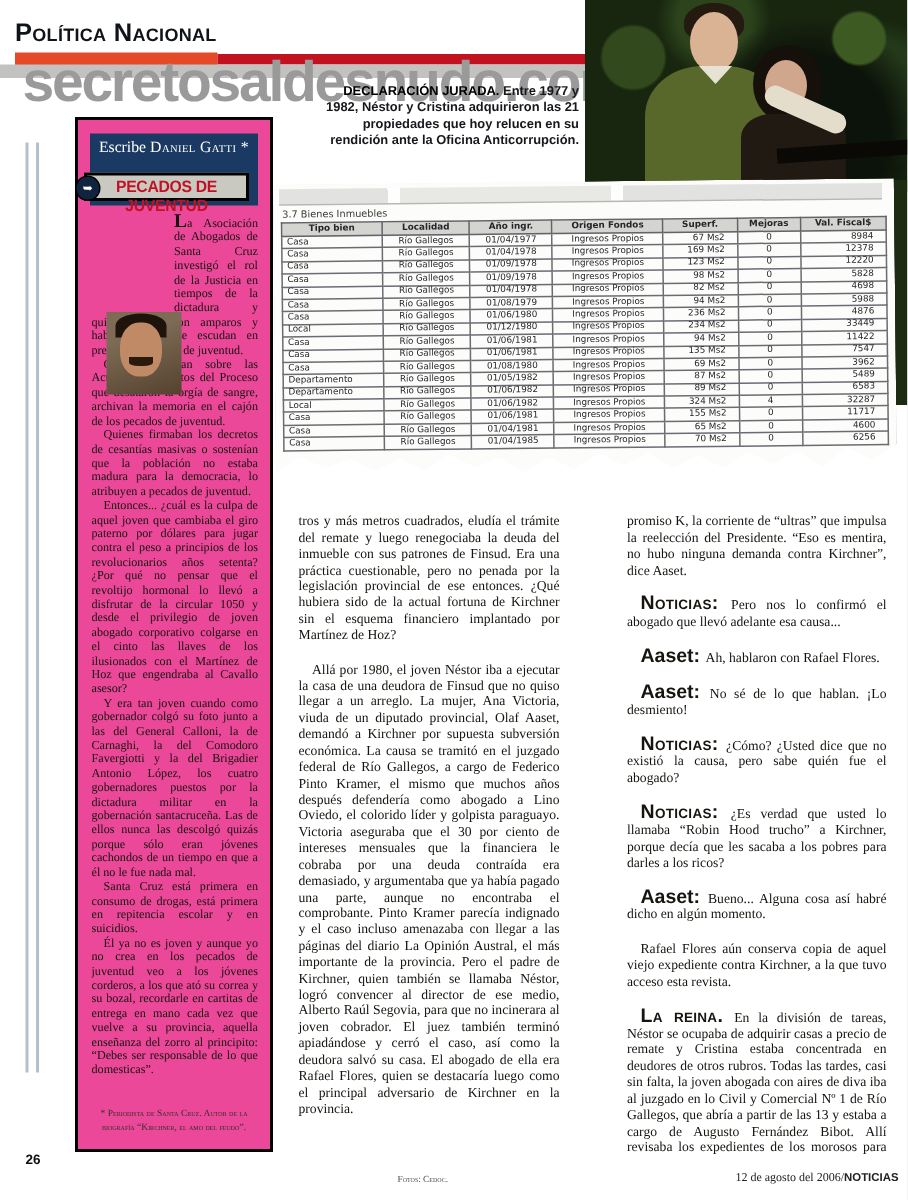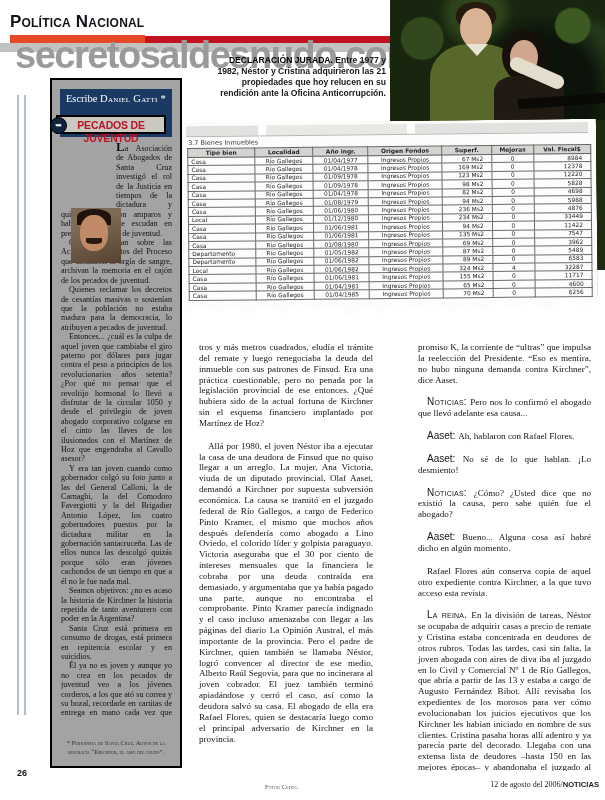--- a/index.html
+++ b/index.html
@@ -58,21 +58,21 @@
   table.decl td:nth-child(2),table.decl td:nth-child(3),
   table.decl td:nth-child(4),table.decl td:nth-child(6){text-align:center;}
   table.decl td:nth-child(5),table.decl td:nth-child(7){text-align:right;padding-right:8px;}
 
   
   .rule{position:absolute;width:2px;background:#b6c0ca;top:95px;height:620px;}
   .rule.r1{left:17px;} .rule.r2{left:24px;}
 
   
   .sidebar{position:absolute;left:50px;top:78px;width:132px;height:690px;
-        background:#a3a3a3;border:2px solid #000;box-sizing:border-box;}
+        background:#ec4899;border:2px solid #000;box-sizing:border-box;}
   .byline-block{position:absolute;left:8px;top:9px;right:8px;height:48px;background:#1b3a63;}
   .byline{position:absolute;left:0;top:4px;width:100%;text-align:center;color:#fff;
         font-size:10.5px;font-family:"Liberation Serif",serif;}
   .byline .name{font-variant:small-caps;letter-spacing:.3px;}
   .kicker-bar{position:absolute;left:-4px;right:6px;bottom:3px;height:19px;background:#c9c9c2;
         border:2px solid #000;box-sizing:border-box;}
   .kicker{position:absolute;width:100%;text-align:center;top:2px;
         font-family:"Liberation Sans",sans-serif;font-weight:bold;font-size:10.5px;
         letter-spacing:-.2px;color:#c11124;transform:scaleY(1.05);}
   .kicker-dot{position:absolute;left:-8px;top:0px;width:15px;height:15px;border-radius:50%;
@@ -92,21 +92,21 @@
   .footnote{position:absolute;left:8px;right:8px;bottom:10px;text-align:center;
         font-size:6.4px;line-height:8.5px;font-variant:small-caps;color:#33302c;}
 
   
   .columns{position:absolute;left:187px;top:330px;width:416px;height:441px;overflow:hidden;}
   .col{position:absolute;top:0;height:441px;overflow:hidden;font-size:9.1px;line-height:10.85px;
         text-align:justify;color:#17140f;}
   .colA{left:0;width:198px;} .colB{left:219px;width:197px;}
   .col p{margin:12px;text-indent:9px;}
   .col p.noindent{text-indent:0;}
-  .col .lead{font-family:"Liberation Sans",sans-serif;font-weight:normal;font-size:10px;}
+  .col .lead{font-family:"Liberation Sans",sans-serif;font-weight:bold;font-size:13px;}
   .col .lead.caps{font-variant:small-caps;letter-spacing:.2px;}
 
   
   .pageno{position:absolute;left:17px;top:768px;font-family:"Liberation Sans",sans-serif;
         font-weight:bold;font-size:9px;color:#111;}
   .credit{position:absolute;left:265px;top:783px;font-size:6.2px;font-variant:small-caps;color:#4a4a48;}
   .dateline{position:absolute;right:6px;top:780px;font-size:8px;color:#222;text-align:right;}
   .dateline b{font-family:"Liberation Sans",sans-serif;font-size:7.6px;}
 </style>
 </head>
@@ -325,43 +325,43 @@
         <div class="kicker">PECADOS DE JUVENTUD</div>
       </div>
     </div>
     <div class="sidebar-text" id="sidebarText">
         <p class="first"><span class="side-photo-float author-photo" style="position: relative; display: inline-block; float: left;">
             <span class="ap-hair"></span>
             <span class="ap-face"></span>
             <span class="ap-stache"></span>
           </span><span class="dropcap">L</span>a Asociación de Abogados de Santa Cruz investigó el rol de la Justicia en tiempos de la dictadura y quienes denegaron amparos y habeas corpus se escudan en presuntos pecados de juventud.</p>
         <p>Quienes juraban sobre las Actas y reglamentos del Proceso que desataron la orgía de sangre, archivan la memoria en el cajón de los pecados de juventud.</p>
-        <p>Quienes reclamar los decretos de cesantías masivas o sostenían que la población no estaba madura para la democracia, lo atribuyen a pecados de juventud.</p>
+        <p>Quienes firmaban los decretos de cesantías masivas o sostenían que la población no estaba madura para la democracia, lo atribuyen a pecados de juventud.</p>
         <p>Entonces... ¿cuál es la culpa de aquel joven que cambiaba el giro paterno por dólares para jugar contra el peso a principios de los revolucionarios años setenta? ¿Por qué no pensar que el revoltijo hormonal lo llevó a disfrutar de la circular 1050 y desde el privilegio de joven abogado corporativo colgarse en el cinto las llaves de los ilusionados con el Martínez de Hoz que engendraba al Cavallo asesor?</p>
         <p>Y era tan joven cuando como gobernador colgó su foto junto a las del General Calloni, la de Carnaghi, la del Comodoro Favergiotti y la del Brigadier Antonio López, los cuatro gobernadores puestos por la dictadura militar en la gobernación santacruceña. Las de ellos nunca las descolgó quizás porque sólo eran jóvenes cachondos de un tiempo en que a él no le fue nada mal.</p>
-        <p>Seamos objetivos: ¿no es acaso la historia de Kirchner la historia repetida de tanto aventurero con poder en la Argentina?</p>
         <p>Santa Cruz está primera en consumo de drogas, está primera en repitencia escolar y en suicidios.</p>
         <p>Él ya no es joven y aunque yo no crea en los pecados de juventud veo a los jóvenes corderos, a los que ató su correa y su bozal, recordarle en cartitas de entrega en mano cada vez que vuelve a su provincia, aquella enseñanza del zorro al principito: “Debes ser responsable de lo que domesticas”.</p>
       </div>
     <div class="footnote">* Periodista de Santa Cruz. Autor de la biografía “Kirchner, el amo del feudo”.</div>
   </aside>
 
   <main class="columns">
     <div class="col colA" id="colA">
         <p class="noindent">tros y más metros cuadrados, eludía el trámite del remate y luego renegociaba la deuda del inmueble con sus patrones de Finsud. Era una práctica cuestionable, pero no penada por la legislación provincial de ese entonces. ¿Qué hubiera sido de la actual fortuna de Kirchner sin el esquema financiero implantado por Martínez de Hoz?</p>
         <p>Allá por 1980, el joven Néstor iba a ejecutar la casa de una deudora de Finsud que no quiso llegar a un arreglo. La mujer, Ana Victoria, viuda de un diputado provincial, Olaf Aaset, demandó a Kirchner por supuesta subversión económica. La causa se tramitó en el juzgado federal de Río Gallegos, a cargo de Federico Pinto Kramer, el mismo que muchos años después defendería como abogado a Lino Oviedo, el colorido líder y golpista paraguayo. Victoria aseguraba que el 30 por ciento de intereses mensuales que la financiera le cobraba por una deuda contraída era demasiado, y argumentaba que ya había pagado una parte, aunque no encontraba el comprobante. Pinto Kramer parecía indignado y el caso incluso amenazaba con llegar a las páginas del diario La Opinión Austral, el más importante de la provincia. Pero el padre de Kirchner, quien también se llamaba Néstor, logró convencer al director de ese medio, Alberto Raúl Segovia, para que no incinerara al joven cobrador. El juez también terminó apiadándose y cerró el caso, así como la deudora salvó su casa. El abogado de ella era Rafael Flores, quien se destacaría luego como el principal adversario de Kirchner en la provincia.</p>
       </div>
     <div class="col colB" id="colB">
         <p class="noindent">promiso K, la corriente de “ultras” que impulsa la reelección del Presidente. “Eso es mentira, no hubo ninguna demanda contra Kirchner”, dice Aaset.</p>
         <p><b class="lead caps">Noticias: </b>Pero nos lo confirmó el abogado que llevó adelante esa causa...</p>
         <p><b class="lead">Aaset: </b>Ah, hablaron con Rafael Flores.</p>
         <p><b class="lead">Aaset: </b>No sé de lo que hablan. ¡Lo desmiento!</p>
         <p><b class="lead caps">Noticias: </b>¿Cómo? ¿Usted dice que no existió la causa, pero sabe quién fue el abogado?</p>
+        <p><b class="lead caps">Noticias: </b>¿Es verdad que usted lo llamaba “Robin Hood trucho” a Kirchner, porque decía que les sacaba a los pobres para darles a los ricos?</p>
         <p><b class="lead">Aaset: </b>Bueno... Alguna cosa así habré dicho en algún momento.</p>
-        <p>Rafael Flores aún conserva copia de aquel otro expediente contra Kirchner, a la que tuvo acceso esta revista.</p>
+        <p>Rafael Flores aún conserva copia de aquel viejo expediente contra Kirchner, a la que tuvo acceso esta revista.</p>
         <p><b class="lead caps">La reina. </b>En la división de tareas, Néstor se ocupaba de adquirir casas a precio de remate y Cristina estaba concentrada en deudores de otros rubros. Todas las tardes, casi sin falta, la joven abogada con aires de diva iba al juzgado en lo Civil y Comercial Nº 1 de Río Gallegos, que abría a partir de las 13 y estaba a cargo de Augusto Fernández Bibot. Allí revisaba los expedientes de los morosos para ver cómo evolucionaban los juicios ejecutivos que los Kirchner les habían iniciado en nombre de sus clientes. Cristina pasaba horas allí adentro y ya parecía parte del decorado. Llegaba con una extensa lista de deudores –hasta 150 en las mejores épocas– y abandonaba el juzgado al atardecer con los nombres de sus próximas presas: en un buen día podían salir unas diez o quince órdenes de embargo. Con esa información de último momento, el cobrador Kirchner iba a reclamar el bien embargado: una heladera, una bicicleta, a veces algún au-</p>
       </div>
   </main>
 
   <div class="pageno">26</div>
   <div class="credit">Fotos: Cedoc.</div>
   <div class="dateline">
     <span>12 de agosto del 2006</span>/<b>NOTICIAS</b>
   </div>
 </div>

